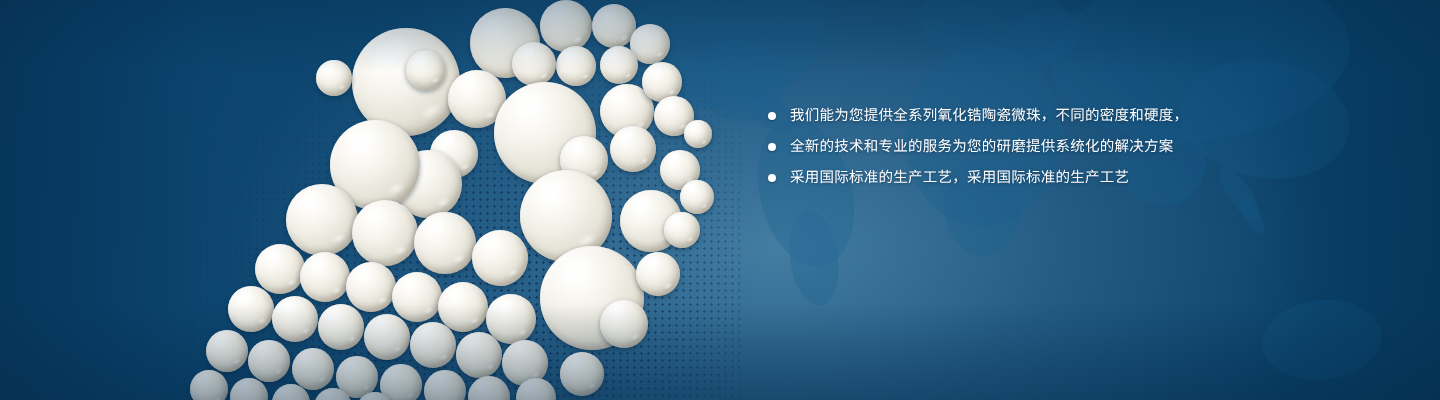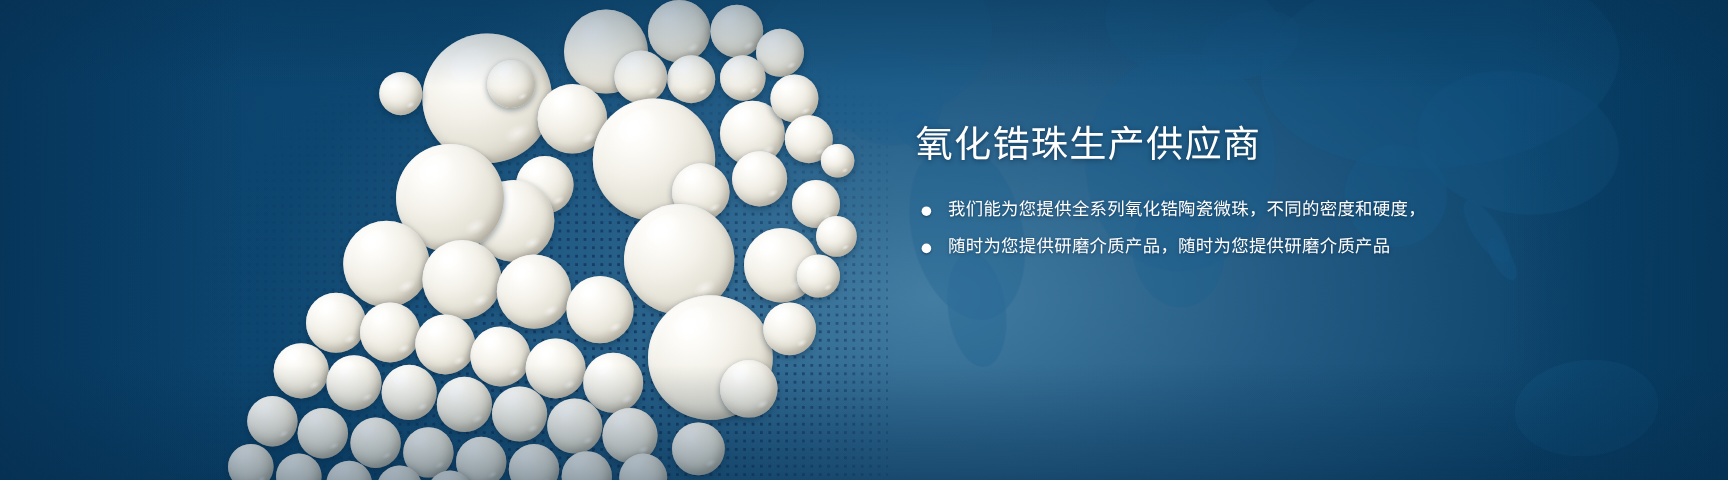--- a/index.html
+++ b/index.html
@@ -279,26 +279,29 @@
       <div class="bead" style="left: 636px; top: 252px; width: 44px; height: 44px;"></div>
       <div class="bead" style="left: 664px; top: 212px; width: 36px; height: 36px;"></div>
       <div class="bead" style="left: 406px; top: 50px; width: 40px; height: 40px;"></div>
       <div class="bead" style="left: 316px; top: 60px; width: 36px; height: 36px;"></div>
       <div class="bead" style="left: 684px; top: 120px; width: 28px; height: 28px;"></div>
     </div>
 
   <div class="bg-vignette"></div>
 
   <div class="content">
-    <h1 class="title">氧化锆珠生产供应商</h1>
     <ul class="bullets">
         <li class="bullet">
           <span class="dot"></span>
           <span class="bullet-line">我们能为您提供全系列氧化锆陶瓷微珠，不同的密度和硬度，</span>
         </li>
         <li class="bullet">
           <span class="dot"></span>
-          <span class="bullet-line">随时为您提供研磨介质产品，随时为您提供研磨介质产品</span>
+          <span class="bullet-line">全新的技术和专业的服务为您的研磨提供系统化的解决方案</span>
+        </li>
+        <li class="bullet">
+          <span class="dot"></span>
+          <span class="bullet-line">采用国际标准的生产工艺，采用国际标准的生产工艺</span>
         </li>
       </ul>
   </div>
 
 </div>
 
 </body></html>

